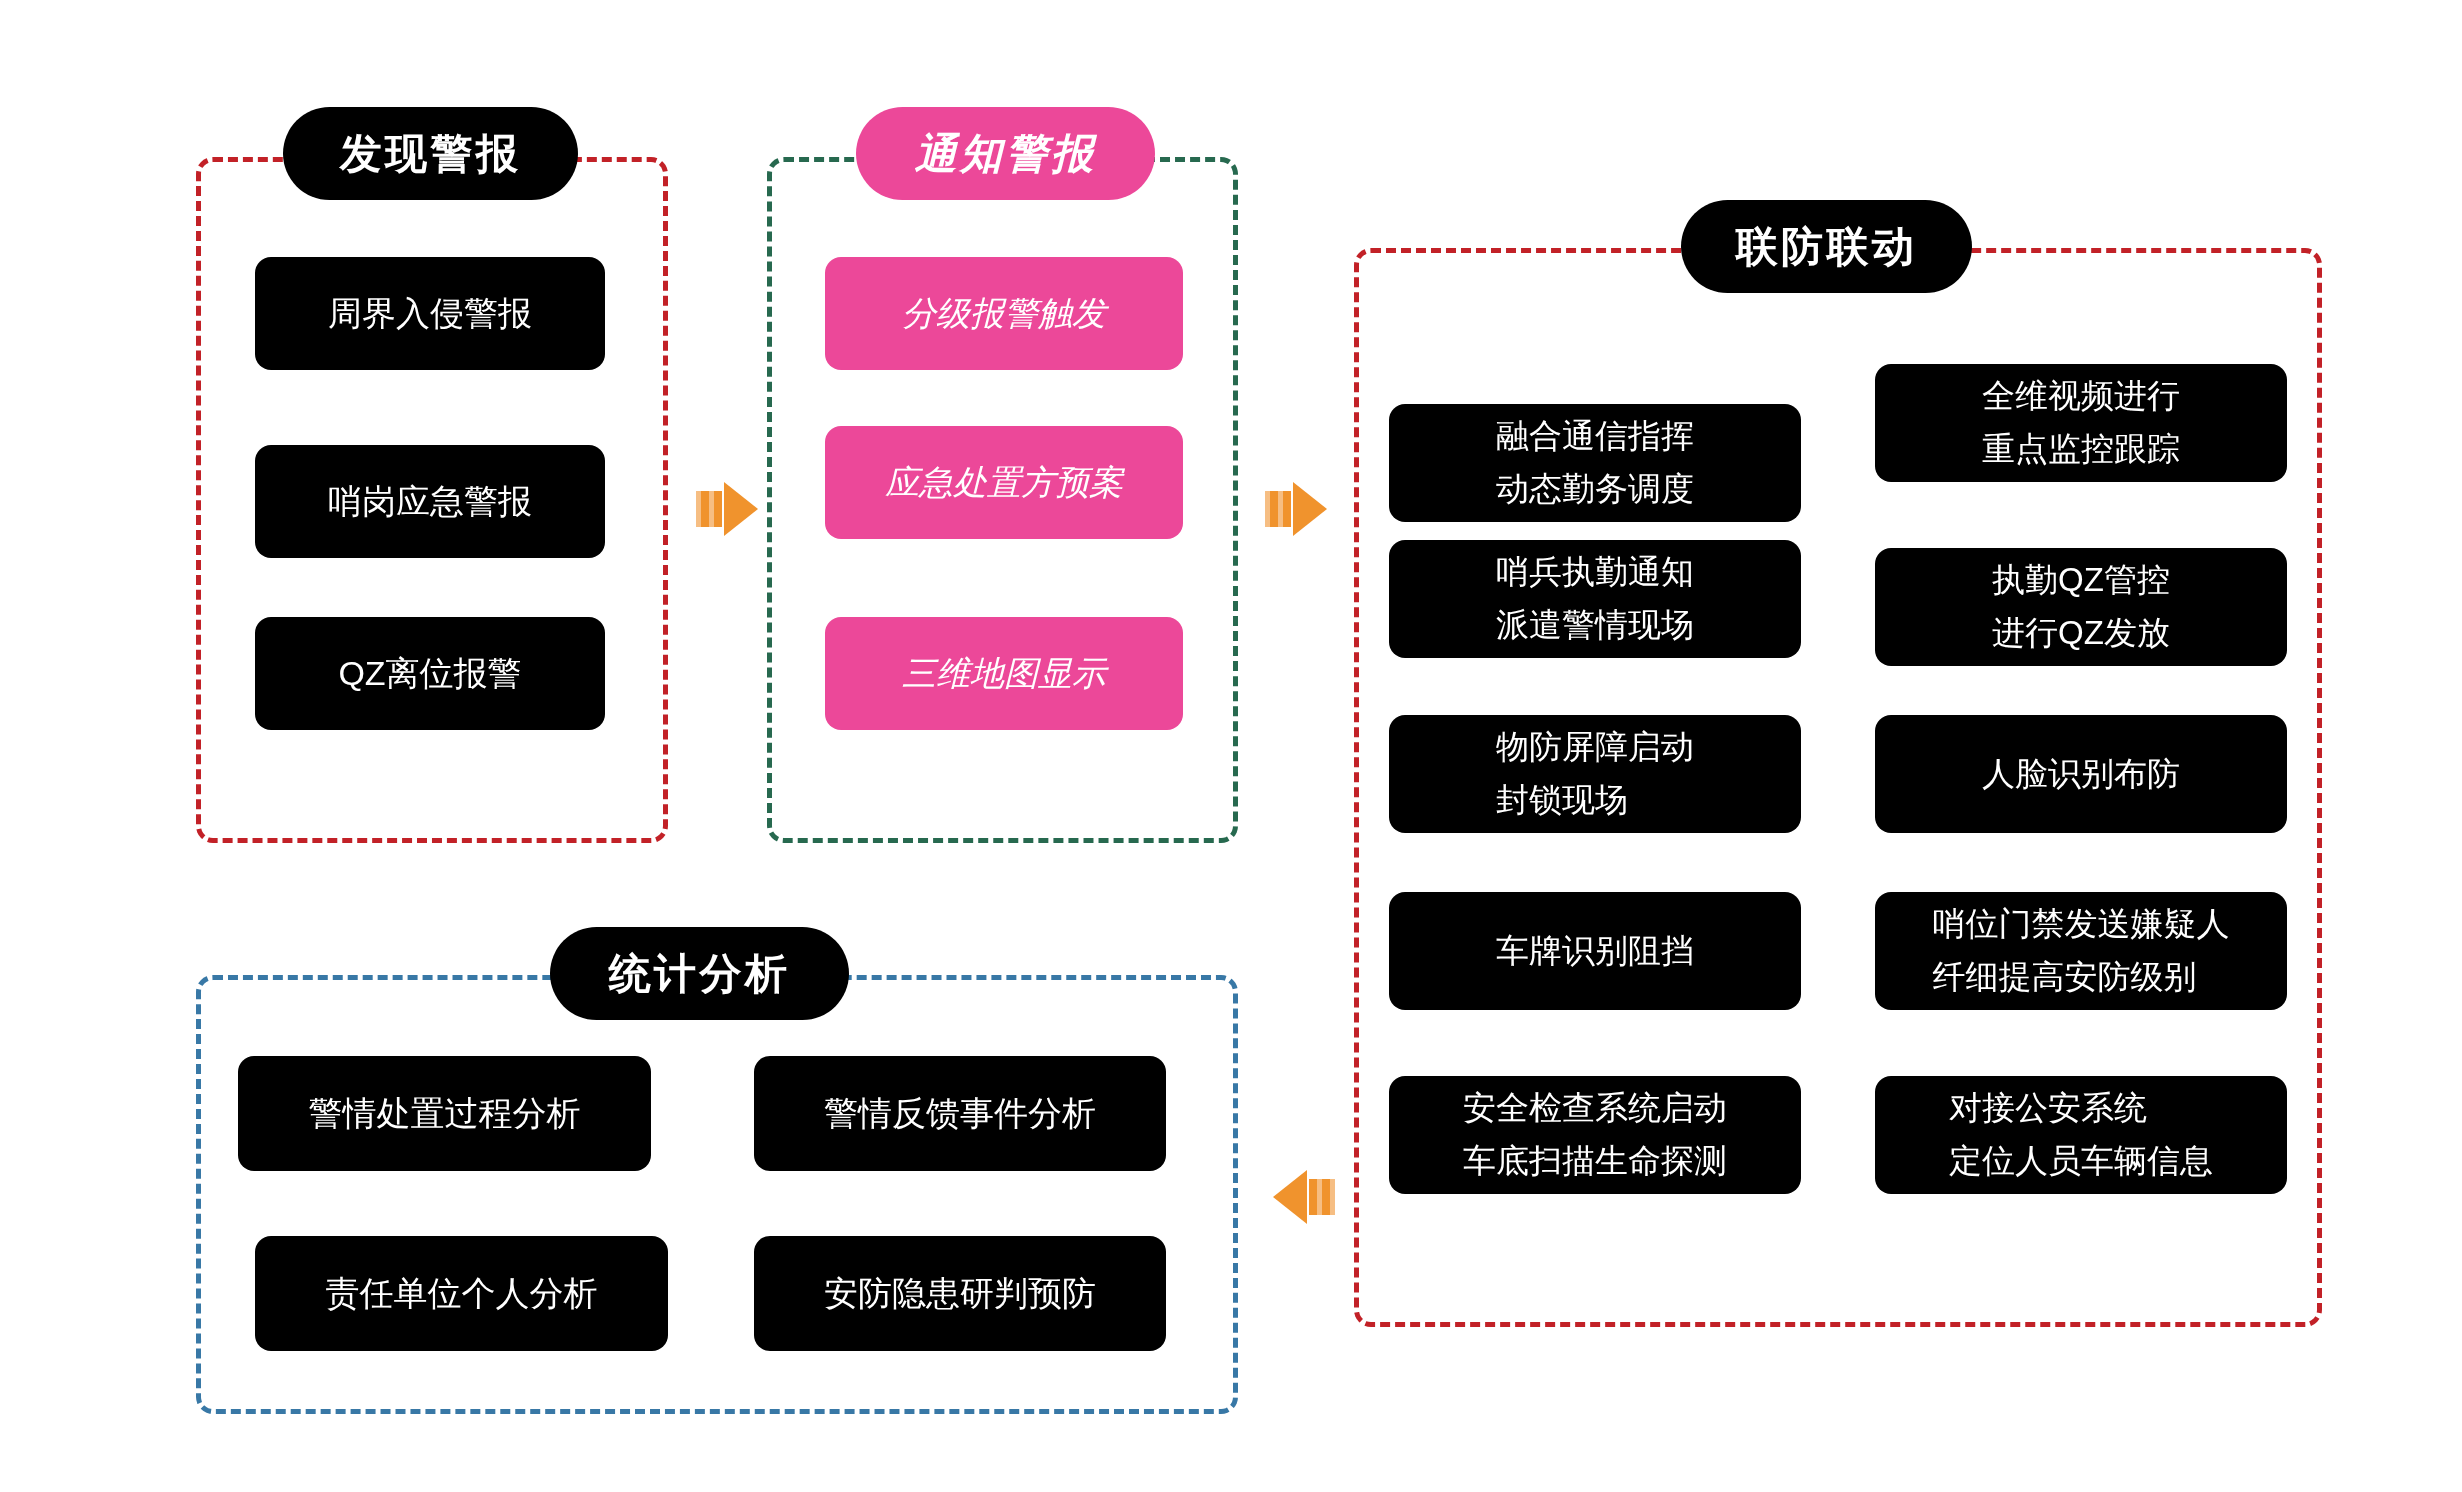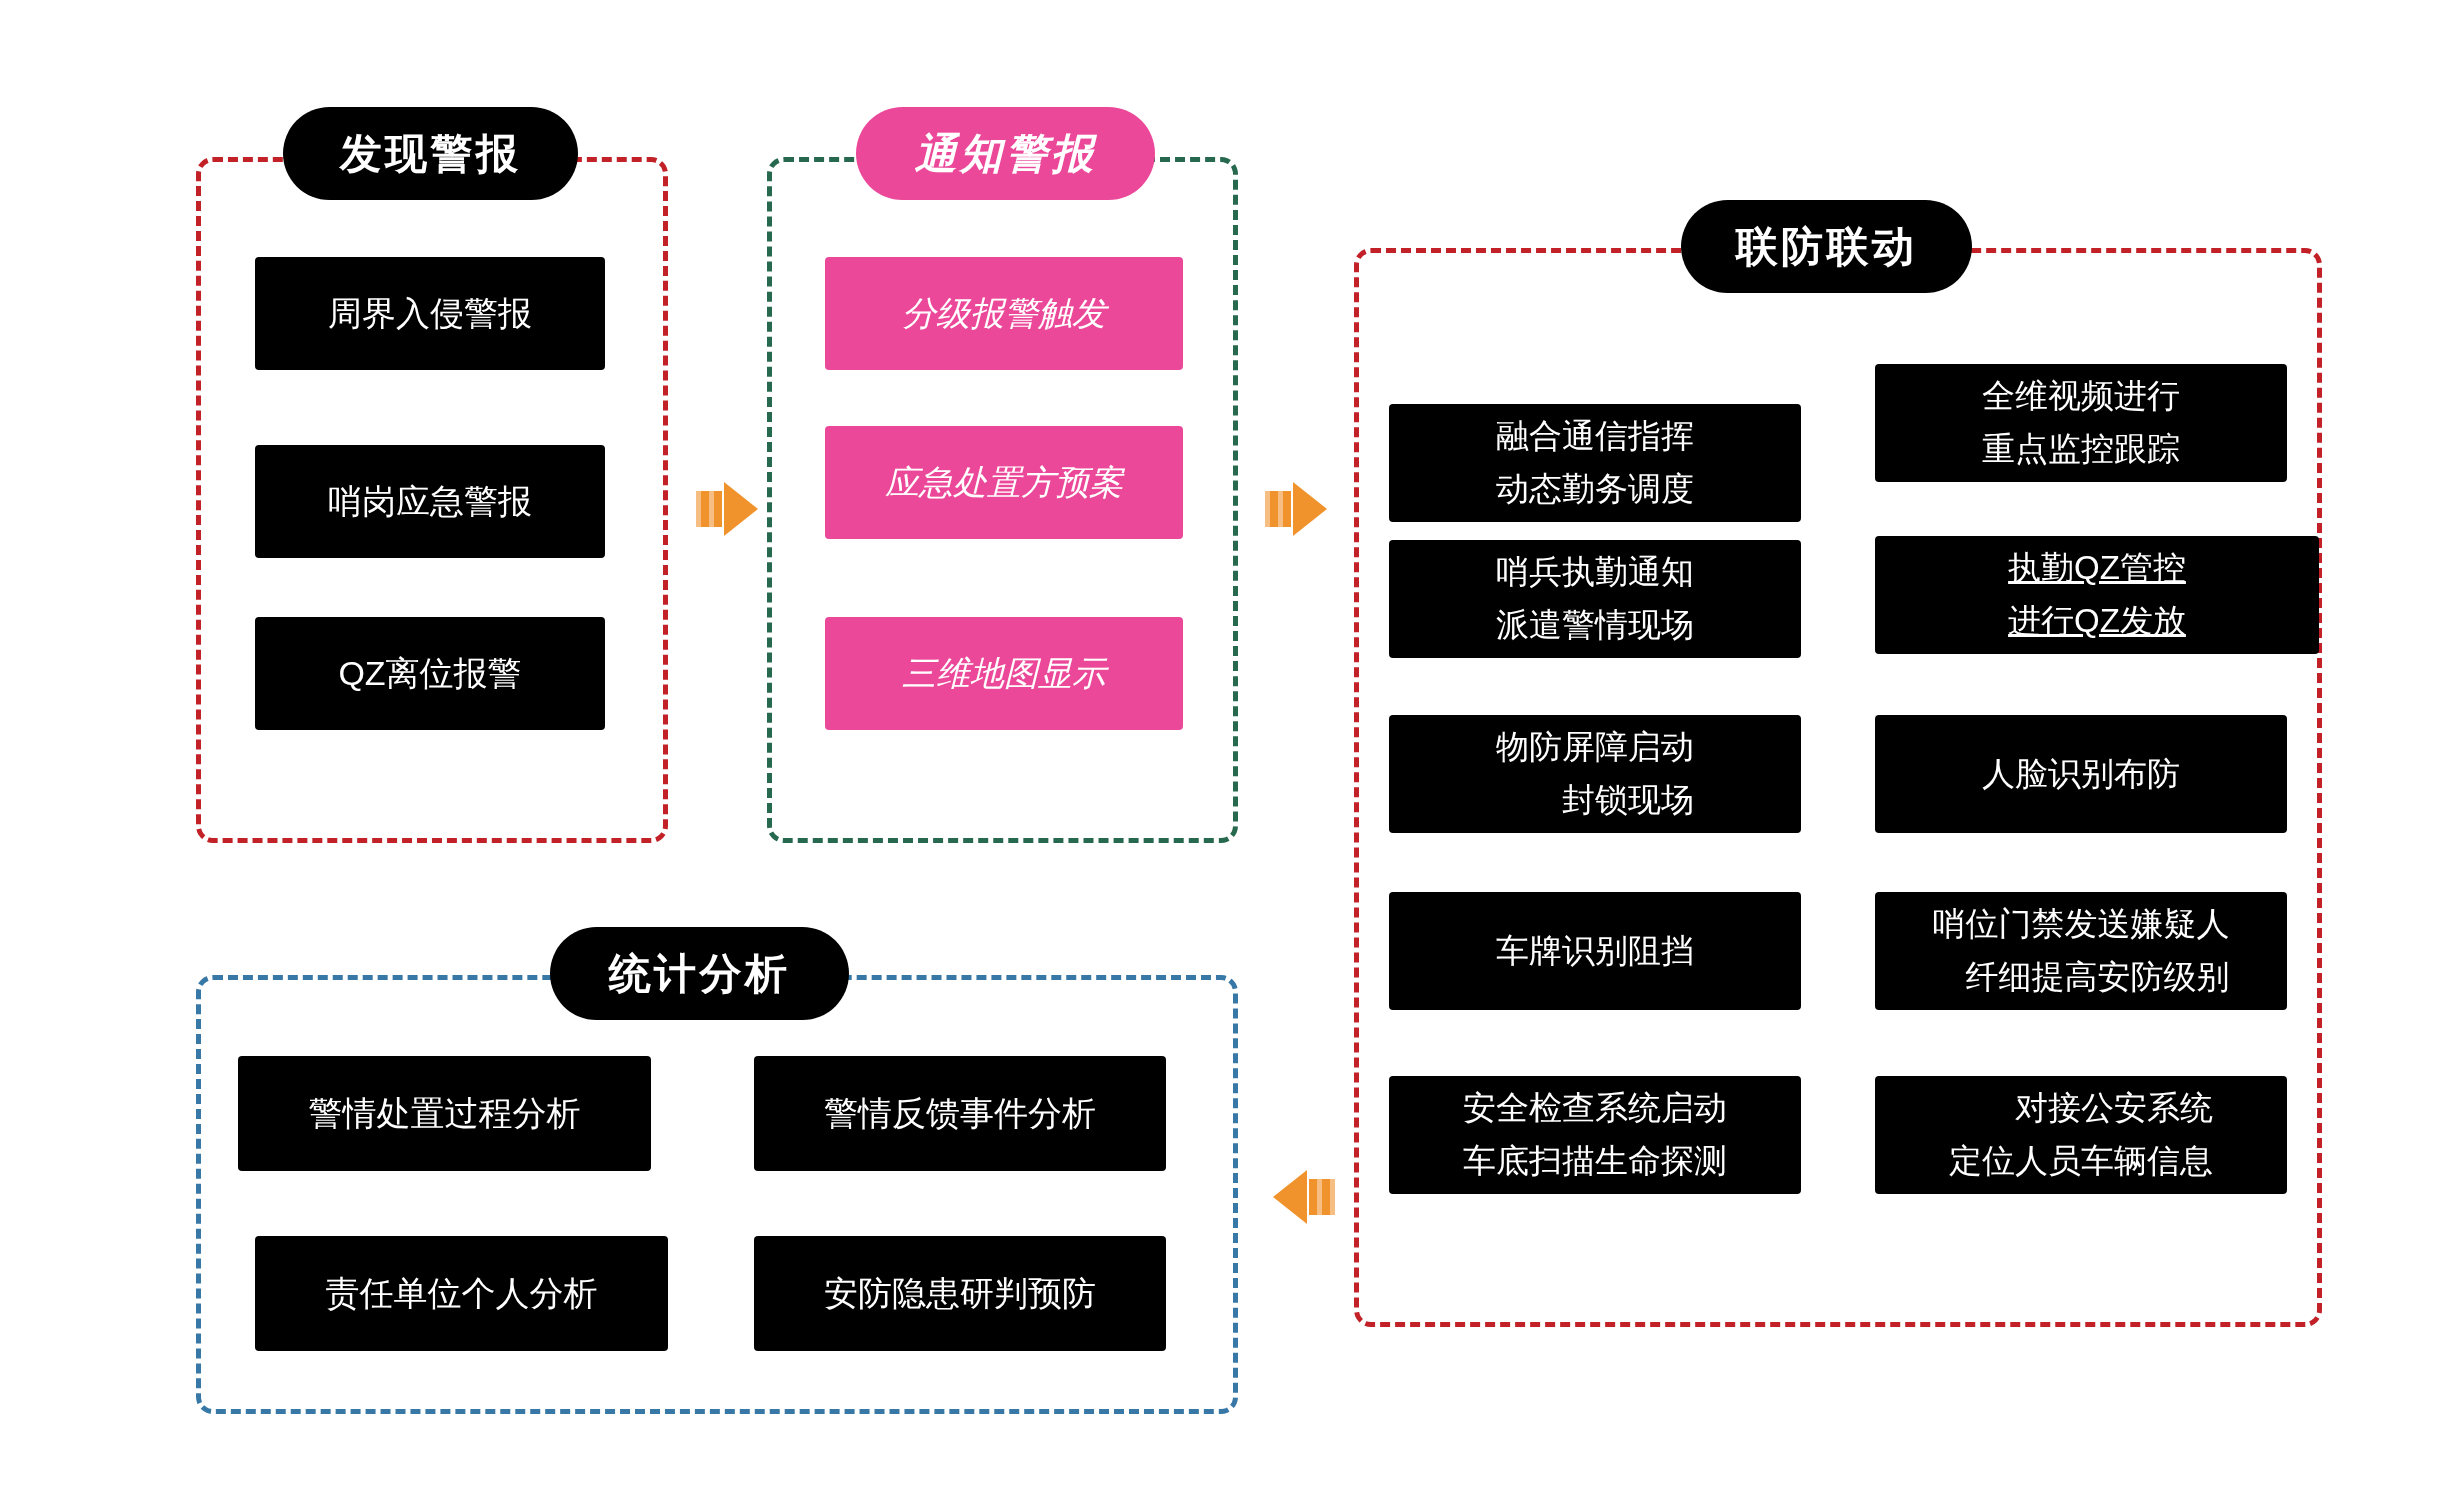--- a/index.html
+++ b/index.html
@@ -33,25 +33,25 @@
     font-size: 42px;
     font-weight: bold;
     letter-spacing: 3.4px;
     display: flex;
     align-items: center;
     justify-content: center;
     z-index: 3;
   }
   .box {
     position: absolute;
-    border-radius: 4px;
+    border-radius: 16px;
     color: #ffffff;
     font-size: 34px;
     line-height: 1.6;
-    text-align: right;
+    text-align: left;
     white-space: pre-line;
     display: flex;
     align-items: center;
     justify-content: center;
     z-index: 2;
   }
   .red-bg   { background: #000000; }
   .green-bg { background: #ec4899; font-style: italic; }
   .blue-bg  { background: #000000; }
 
@@ -110,21 +110,21 @@
   <div class="panel red-dash" style="left:1354px; top:248px; width:968px; height:1079px;"></div>
   <div class="pill red-bg" style="left:1681px; top:200px; width:291px; height:93px;">联防联动</div>
 
   <div class="box red-bg" style="left:1389px; top:364px; width:412px; height:118px; font-size:33px;margin-top:40px;">融合通信指挥
 动态勤务调度</div>
   <div class="box red-bg" style="left:1875px; top:364px; width:412px; height:118px; font-size:33px;">全维视频进行
 重点监控跟踪</div>
 
   <div class="box red-bg" style="left:1389px; top:540px; width:412px; height:118px; font-size:33px;">哨兵执勤通知
 派遣警情现场</div>
-  <div class="box red-bg" style="left:1875px; top:536px; width:444px; height:118px; font-size:33px;text-decoration:underline;">执勤QZ管控
+  <div class="box red-bg" style="left:1875px; top:548px; width:412px; height:118px; font-size:33px;">执勤QZ管控
 进行QZ发放</div>
 
   <div class="box red-bg" style="left:1389px; top:715px; width:412px; height:118px; font-size:33px;">物防屏障启动
 封锁现场</div>
   <div class="box red-bg" style="left:1875px; top:715px; width:412px; height:118px; font-size:33px;">人脸识别布防</div>
 
   <div class="box red-bg" style="left:1389px; top:892px; width:412px; height:118px; font-size:33px;">车牌识别阻挡</div>
   <div class="box red-bg" style="left:1875px; top:892px; width:412px; height:118px; font-size:33px;">哨位门禁发送嫌疑人
 纤细提高安防级别</div>
 

